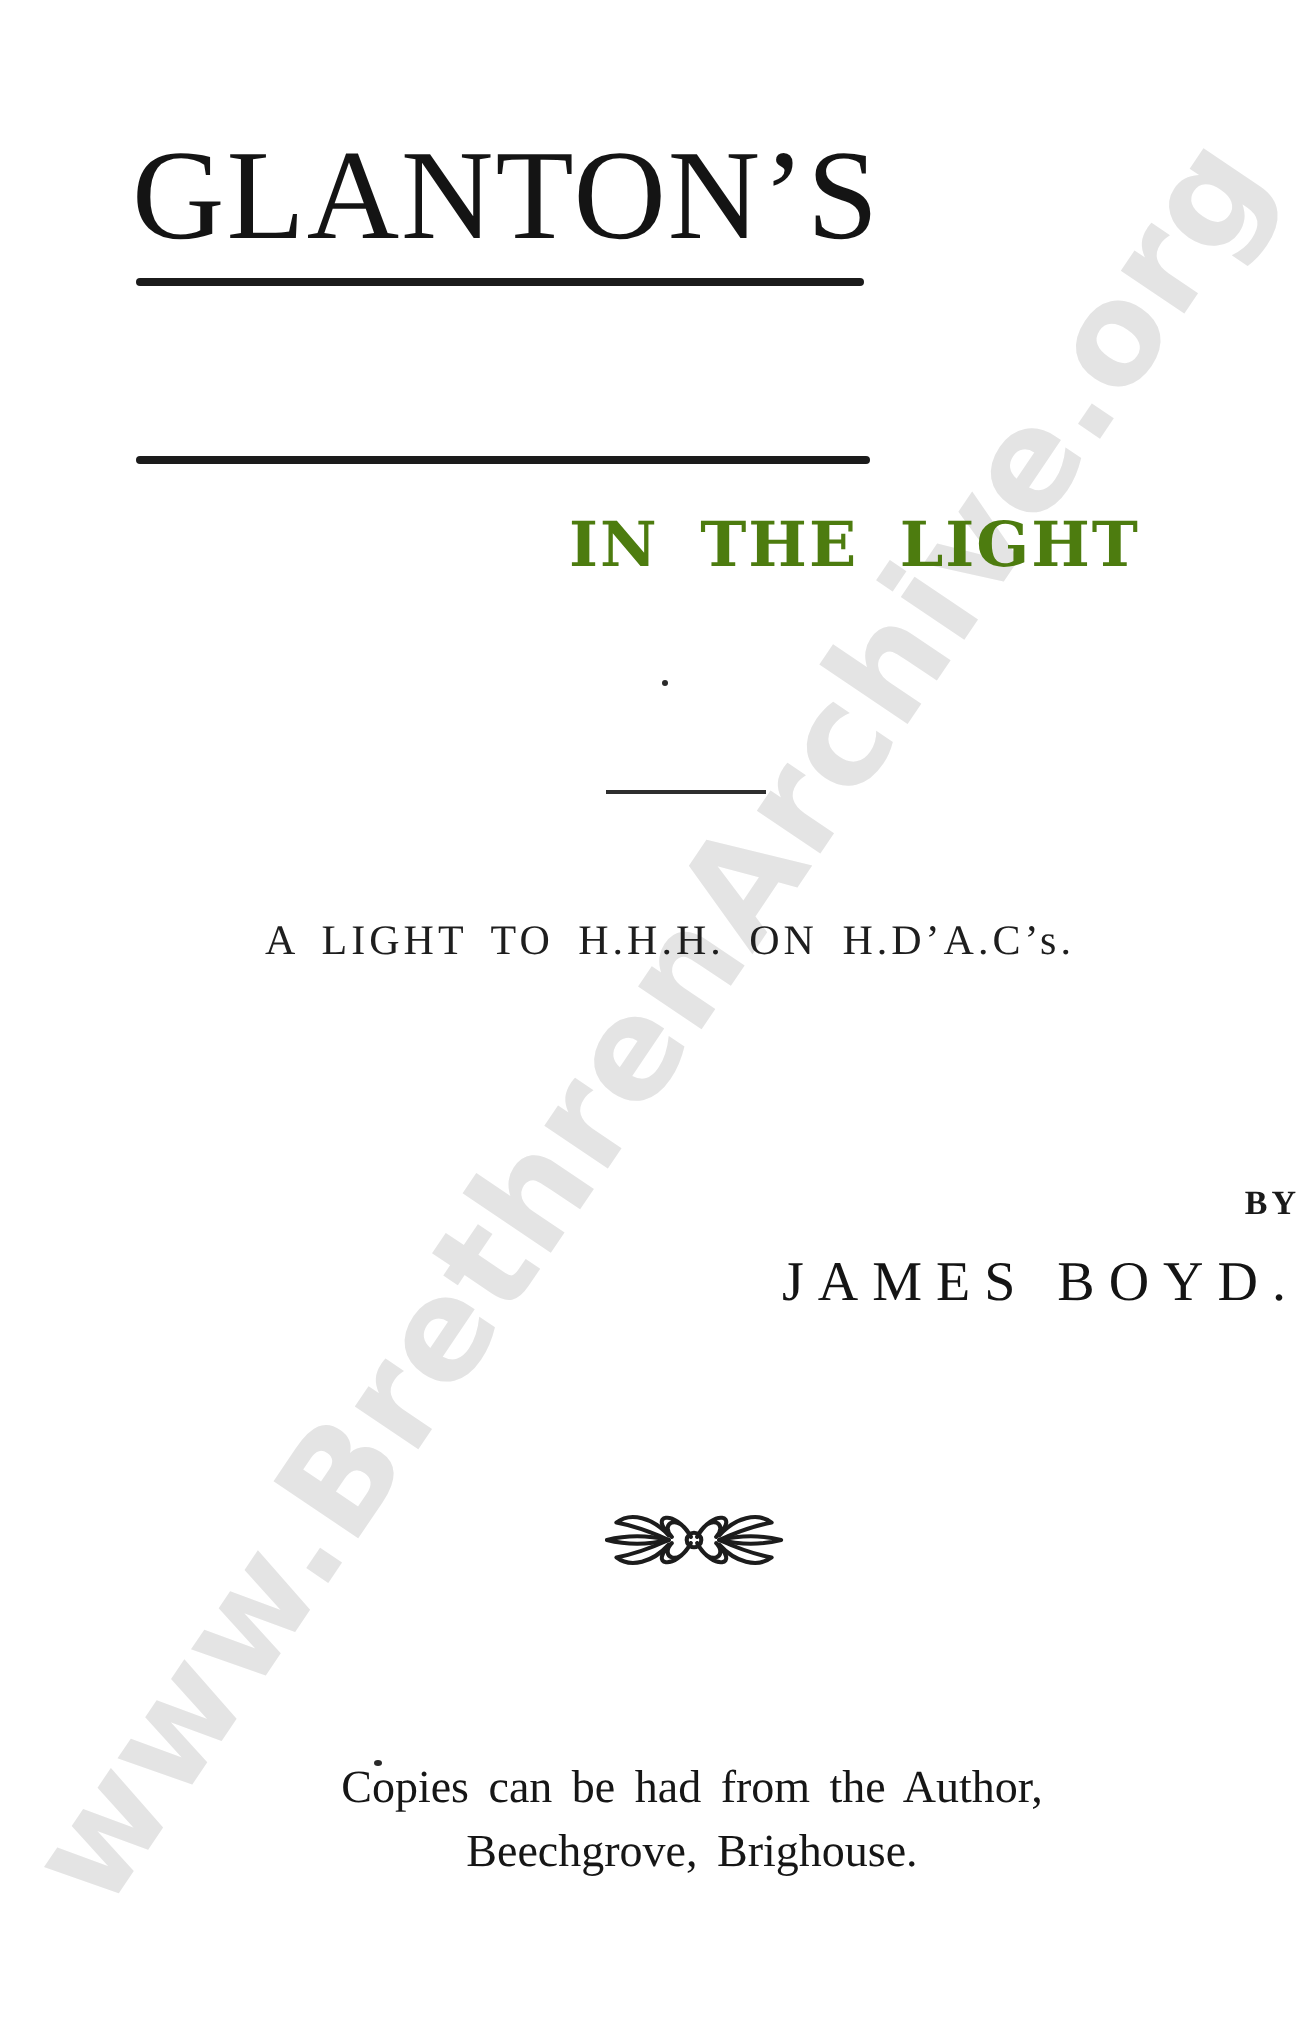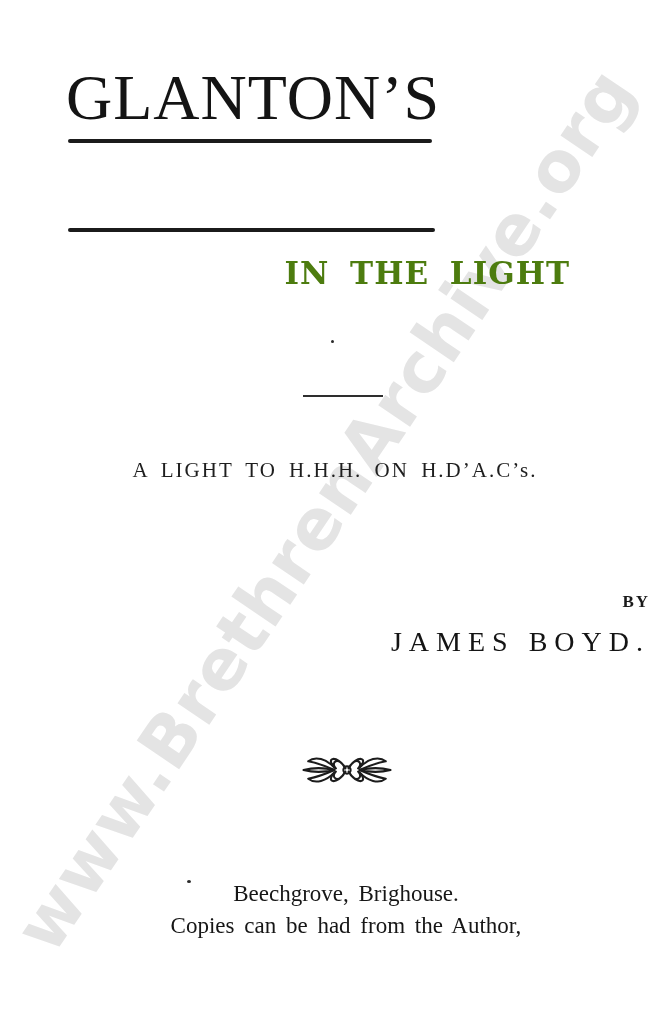--- a/index.html
+++ b/index.html
@@ -188,18 +188,18 @@
 
         <path d="M76 21 C86 10, 100 6, 109 13 C98 15, 87 19, 76 24"></path>
         <path d="M76 27 C86 38, 100 42, 109 35 C98 33, 87 29, 76 24"></path>
         <path d="M76 24 C89 21, 103 21, 115 24 C103 27, 89 27, 76 24"></path>
       </g>
     </svg>
 
     <div class="speck speck-copies"></div>
 
     <div class="imprint">
+      <div>Copies can be had from the Author,</div>
       <div>Beechgrove, Brighouse.</div>
-      <div>Copies can be had from the Author,</div>
     </div>
 
   </div>
 </div>
 
 </body></html>

